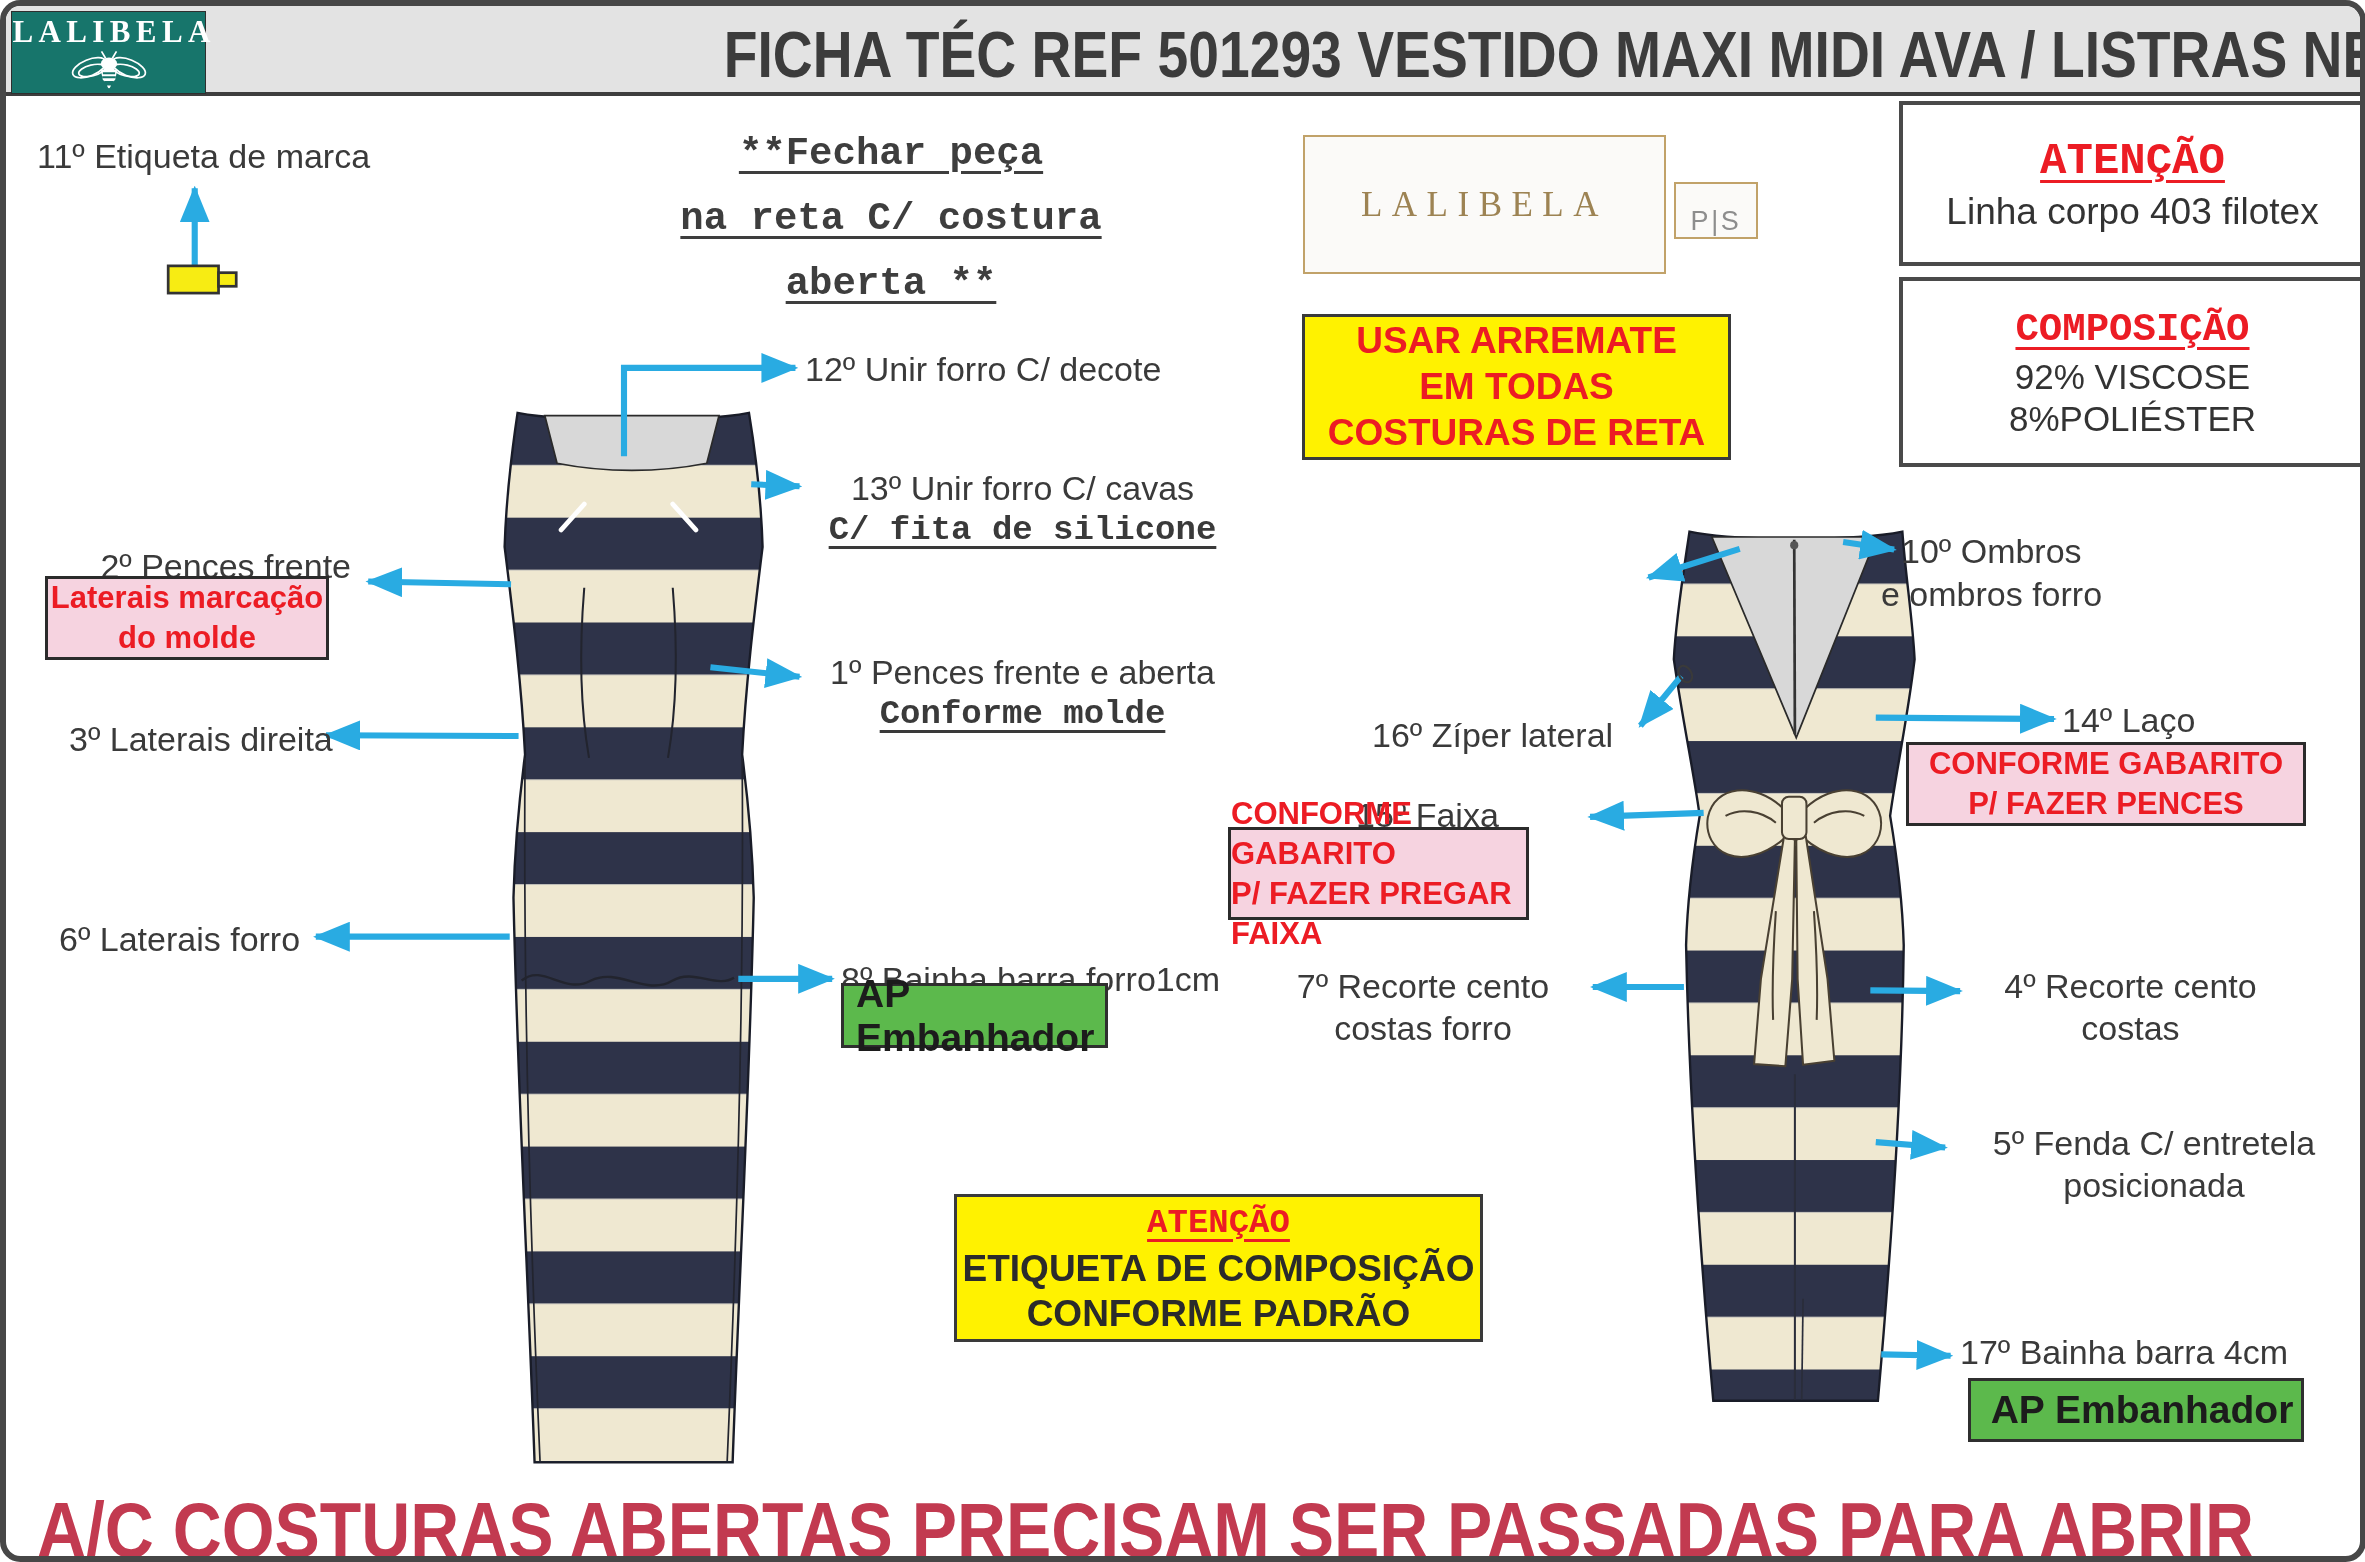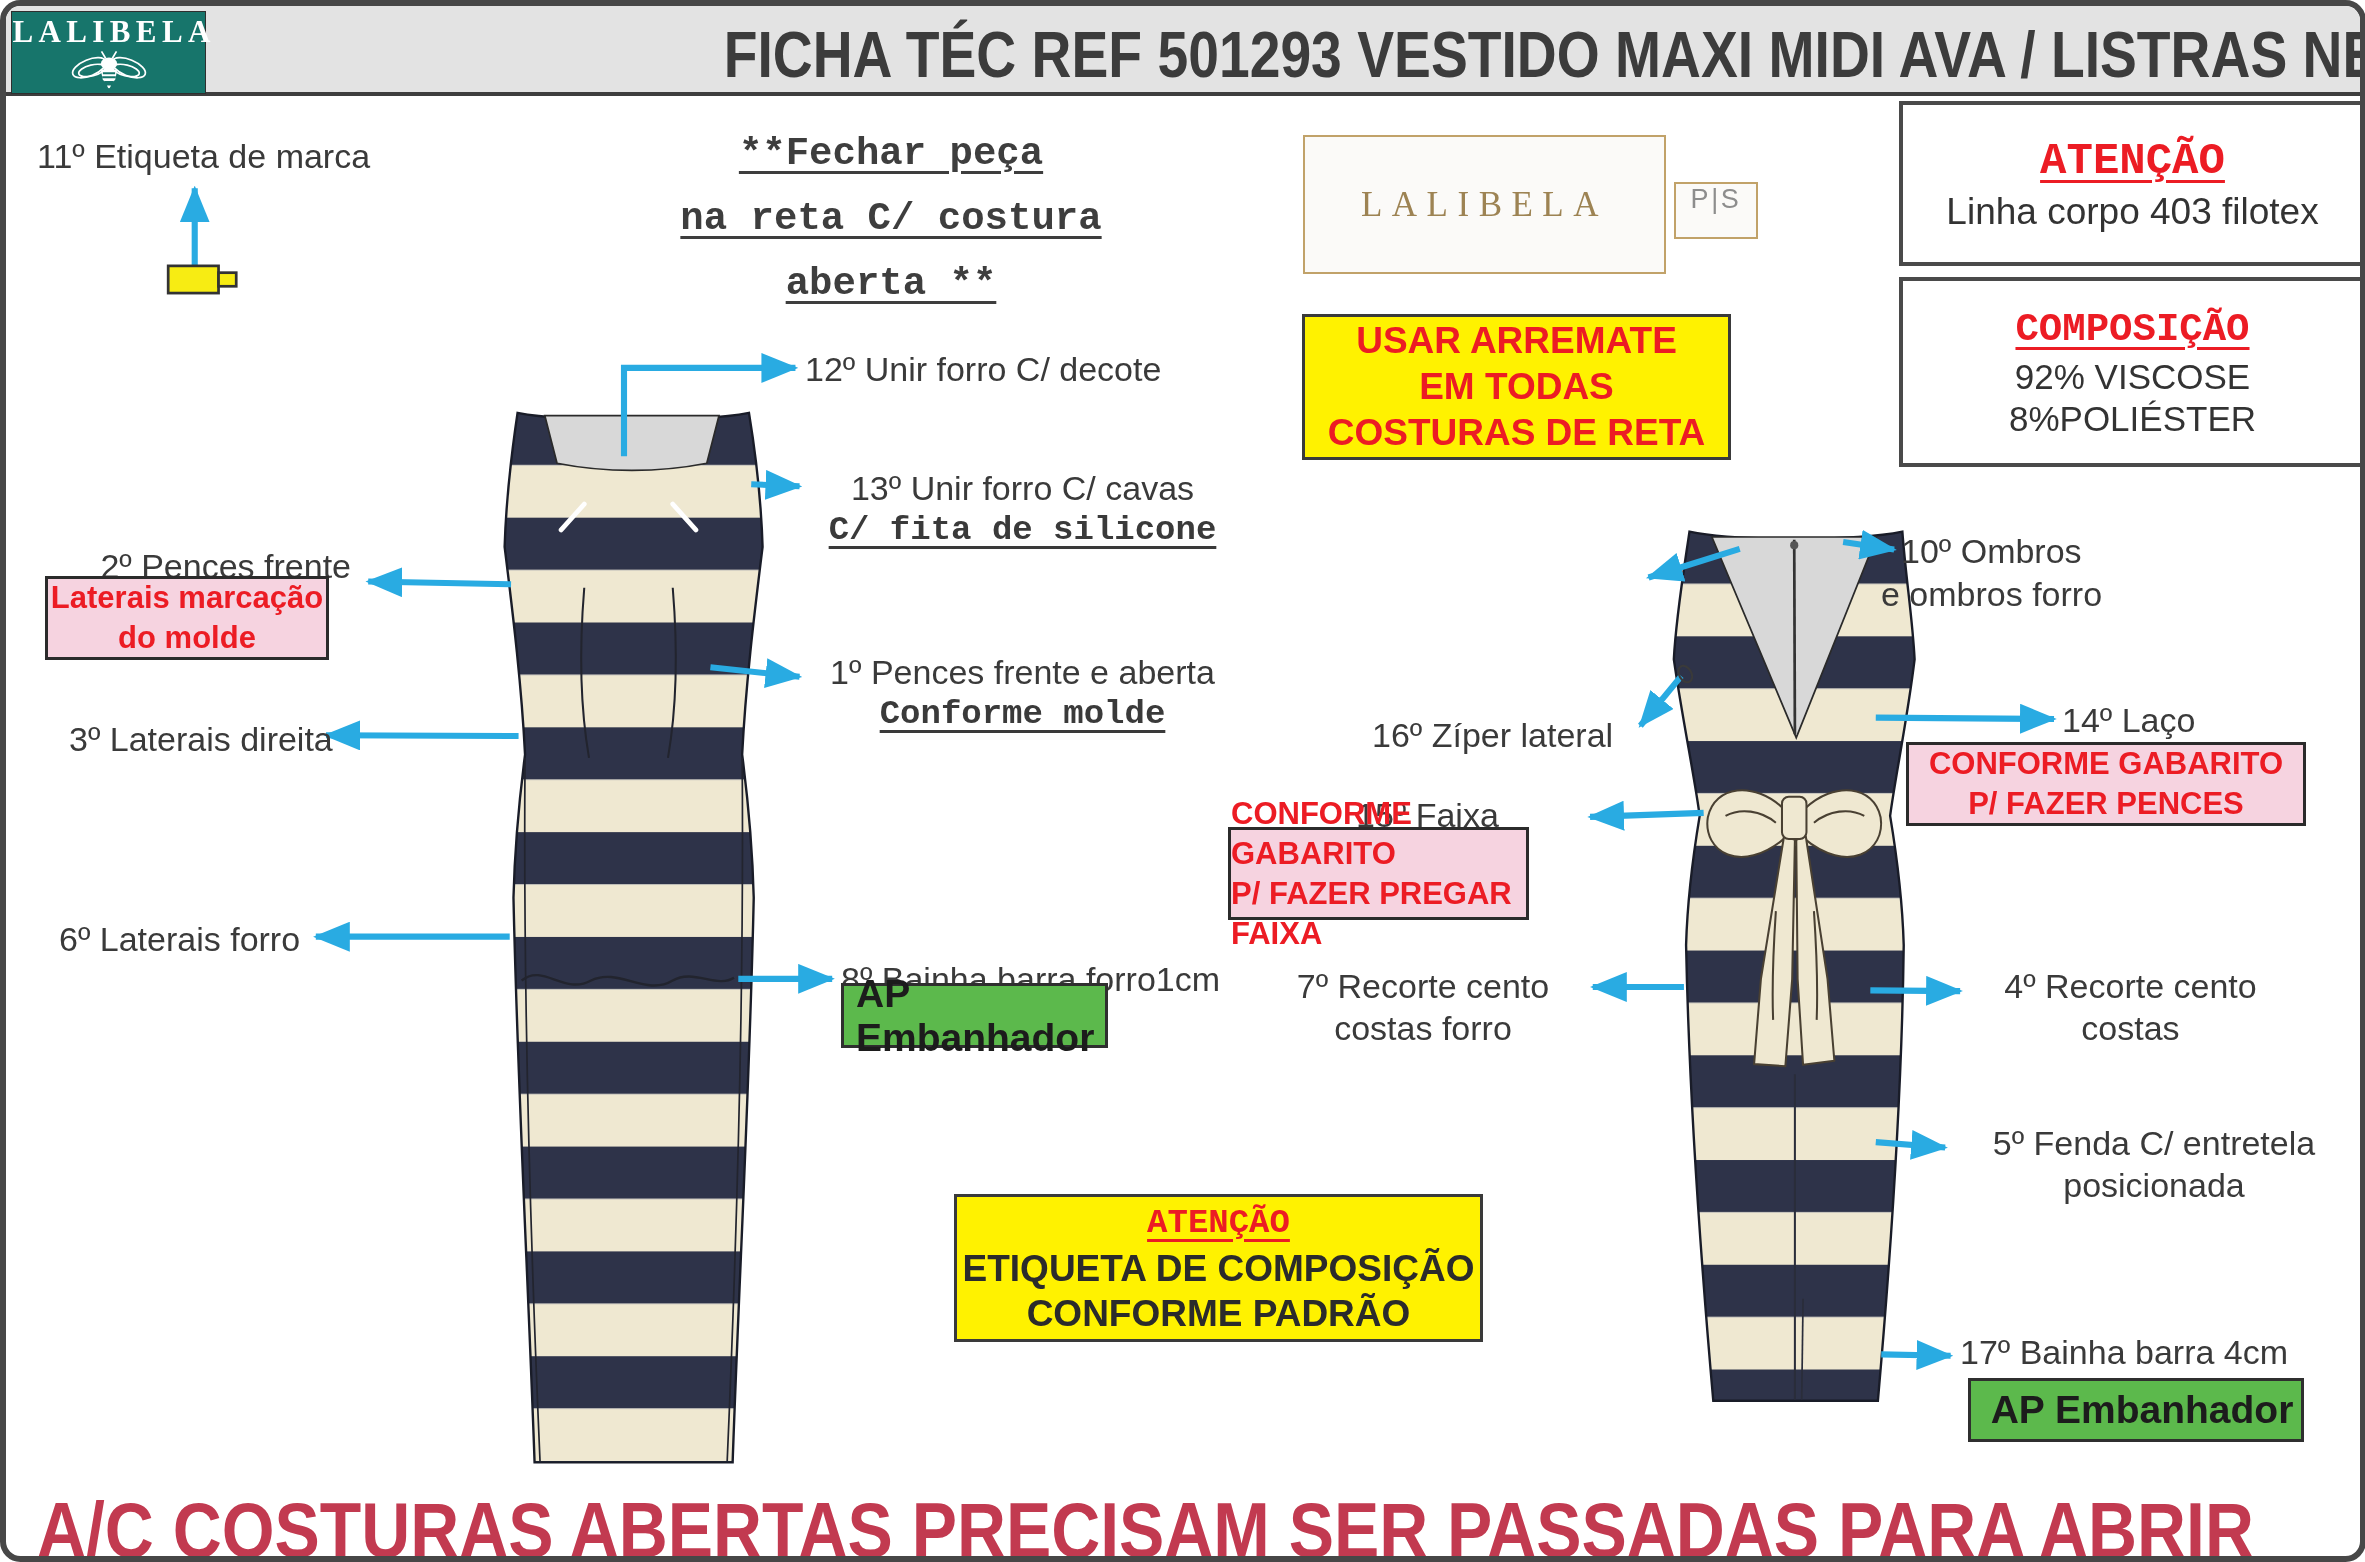--- a/index.html
+++ b/index.html
@@ -41,21 +41,21 @@
   .etq-title{font-size:34px;font-weight:700;line-height:45px;}
   .etq-line{font-size:37px;font-weight:700;color:#2b2b2b;line-height:45px;}
   .pink-line{font-size:31px;font-weight:700;line-height:40px;}
   .badge-text{font-size:39px;font-weight:700;color:#1c1c1c;padding-left:12px;}
   
   .brand-label{position:absolute;left:1297px;top:129px;width:363px;height:139px;background:#fbfaf8;
                border:2px solid #c1a269;box-sizing:border-box;display:flex;align-items:center;
                justify-content:center;z-index:5;}
   .brand-label-text{font-family:"Liberation Serif", serif;font-size:35px;color:#9d8353;letter-spacing:9.5px;}
   .ps-label{position:absolute;left:1668px;top:176px;width:84px;height:57px;background:#fbfaf8;
-            border:2px solid #c1a269;box-sizing:border-box;display:flex;align-items:flex-start;
+            border:2px solid #c1a269;box-sizing:border-box;display:flex;align-items:flex-end;
             justify-content:center;z-index:5;}
   .ps-text{font-size:27px;color:#8d8d8d;letter-spacing:2.7px;}
   
   .footer-warning{position:absolute;left:31px;top:1479px;font-size:78px;font-weight:700;
                   color:#c23a50;white-space:nowrap;transform:scaleX(.87);transform-origin:left;
                   text-decoration:underline;text-decoration-thickness:6.1px;text-underline-offset:12.2px;z-index:5;}
   svg.layer{position:absolute;left:0;top:0;z-index:2;pointer-events:none;}
   svg.dress{position:absolute;z-index:1;}
 </style>
 </head>

